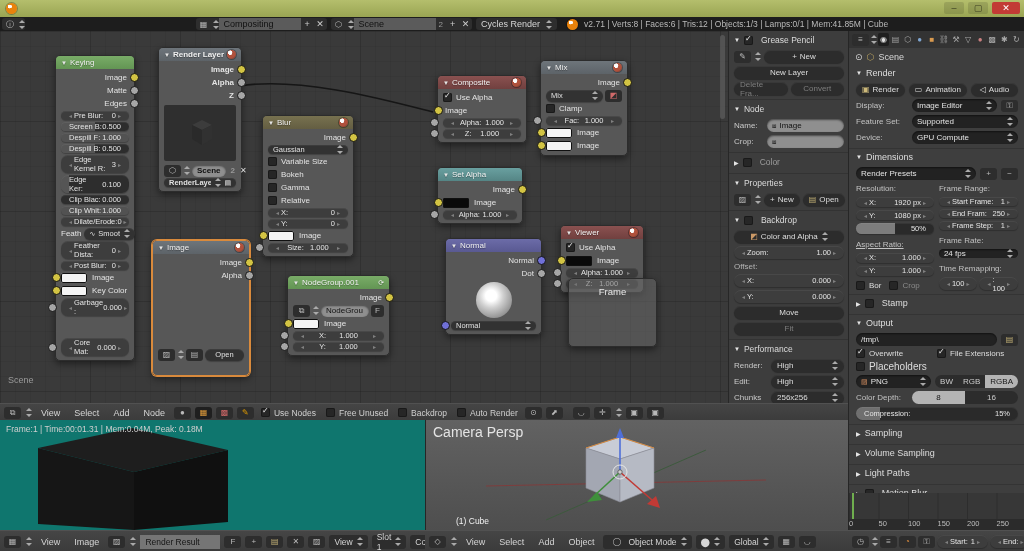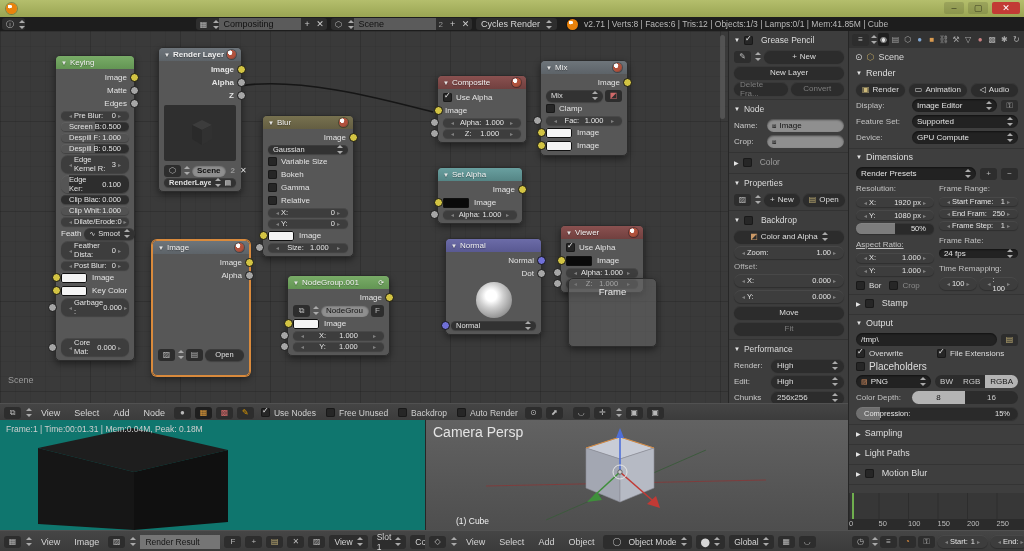--- a/index.html
+++ b/index.html
@@ -1108,20 +1108,26 @@
     </div>
     <div class="psec">
         <div class="pshdr">
           <span class="tri closed"></span>
           <span>Sampling</span>
         </div>
       </div>
     <div class="psec">
         <div class="pshdr">
           <span class="tri closed"></span>
+          <span>Volume Sampling</span>
+        </div>
+      </div>
+    <div class="psec">
+        <div class="pshdr">
+          <span class="tri closed"></span>
           <span>Light Paths</span>
         </div>
       </div>
     <div class="psec">
         <div class="pshdr">
           <span class="tri closed"></span>
           <span class="chk"></span>
           <span>Motion Blur</span>
         </div>
       </div>

